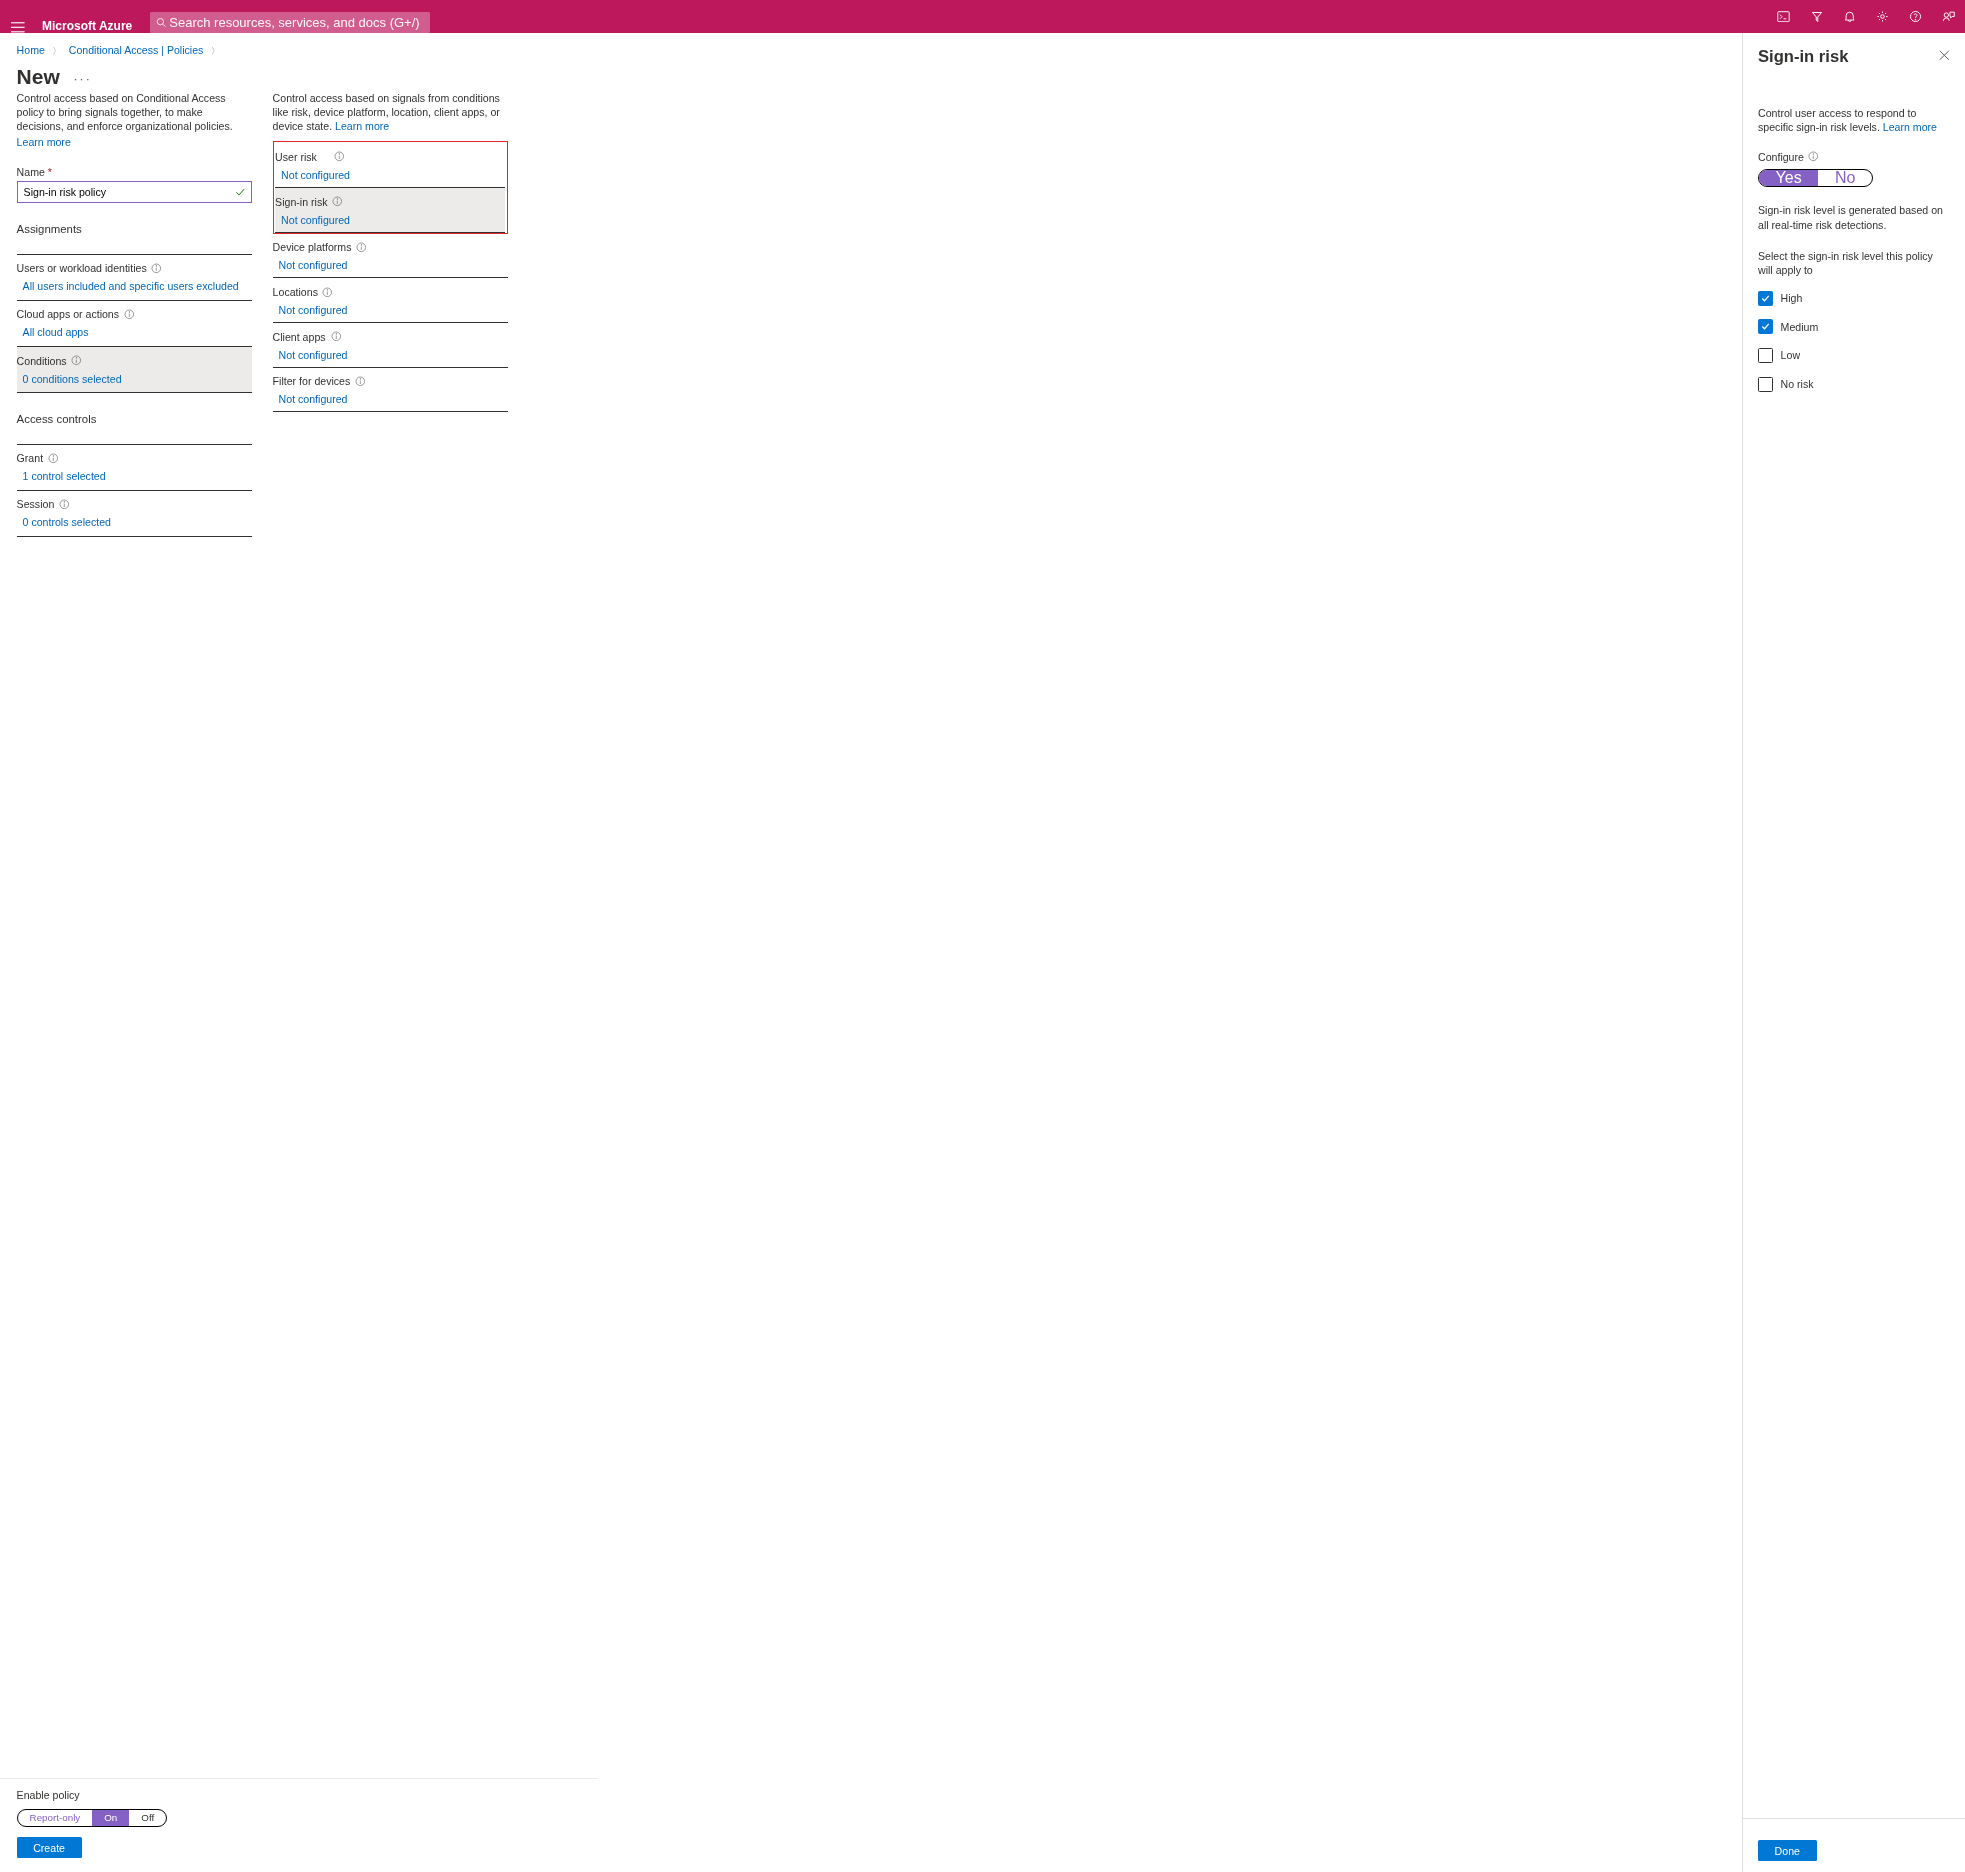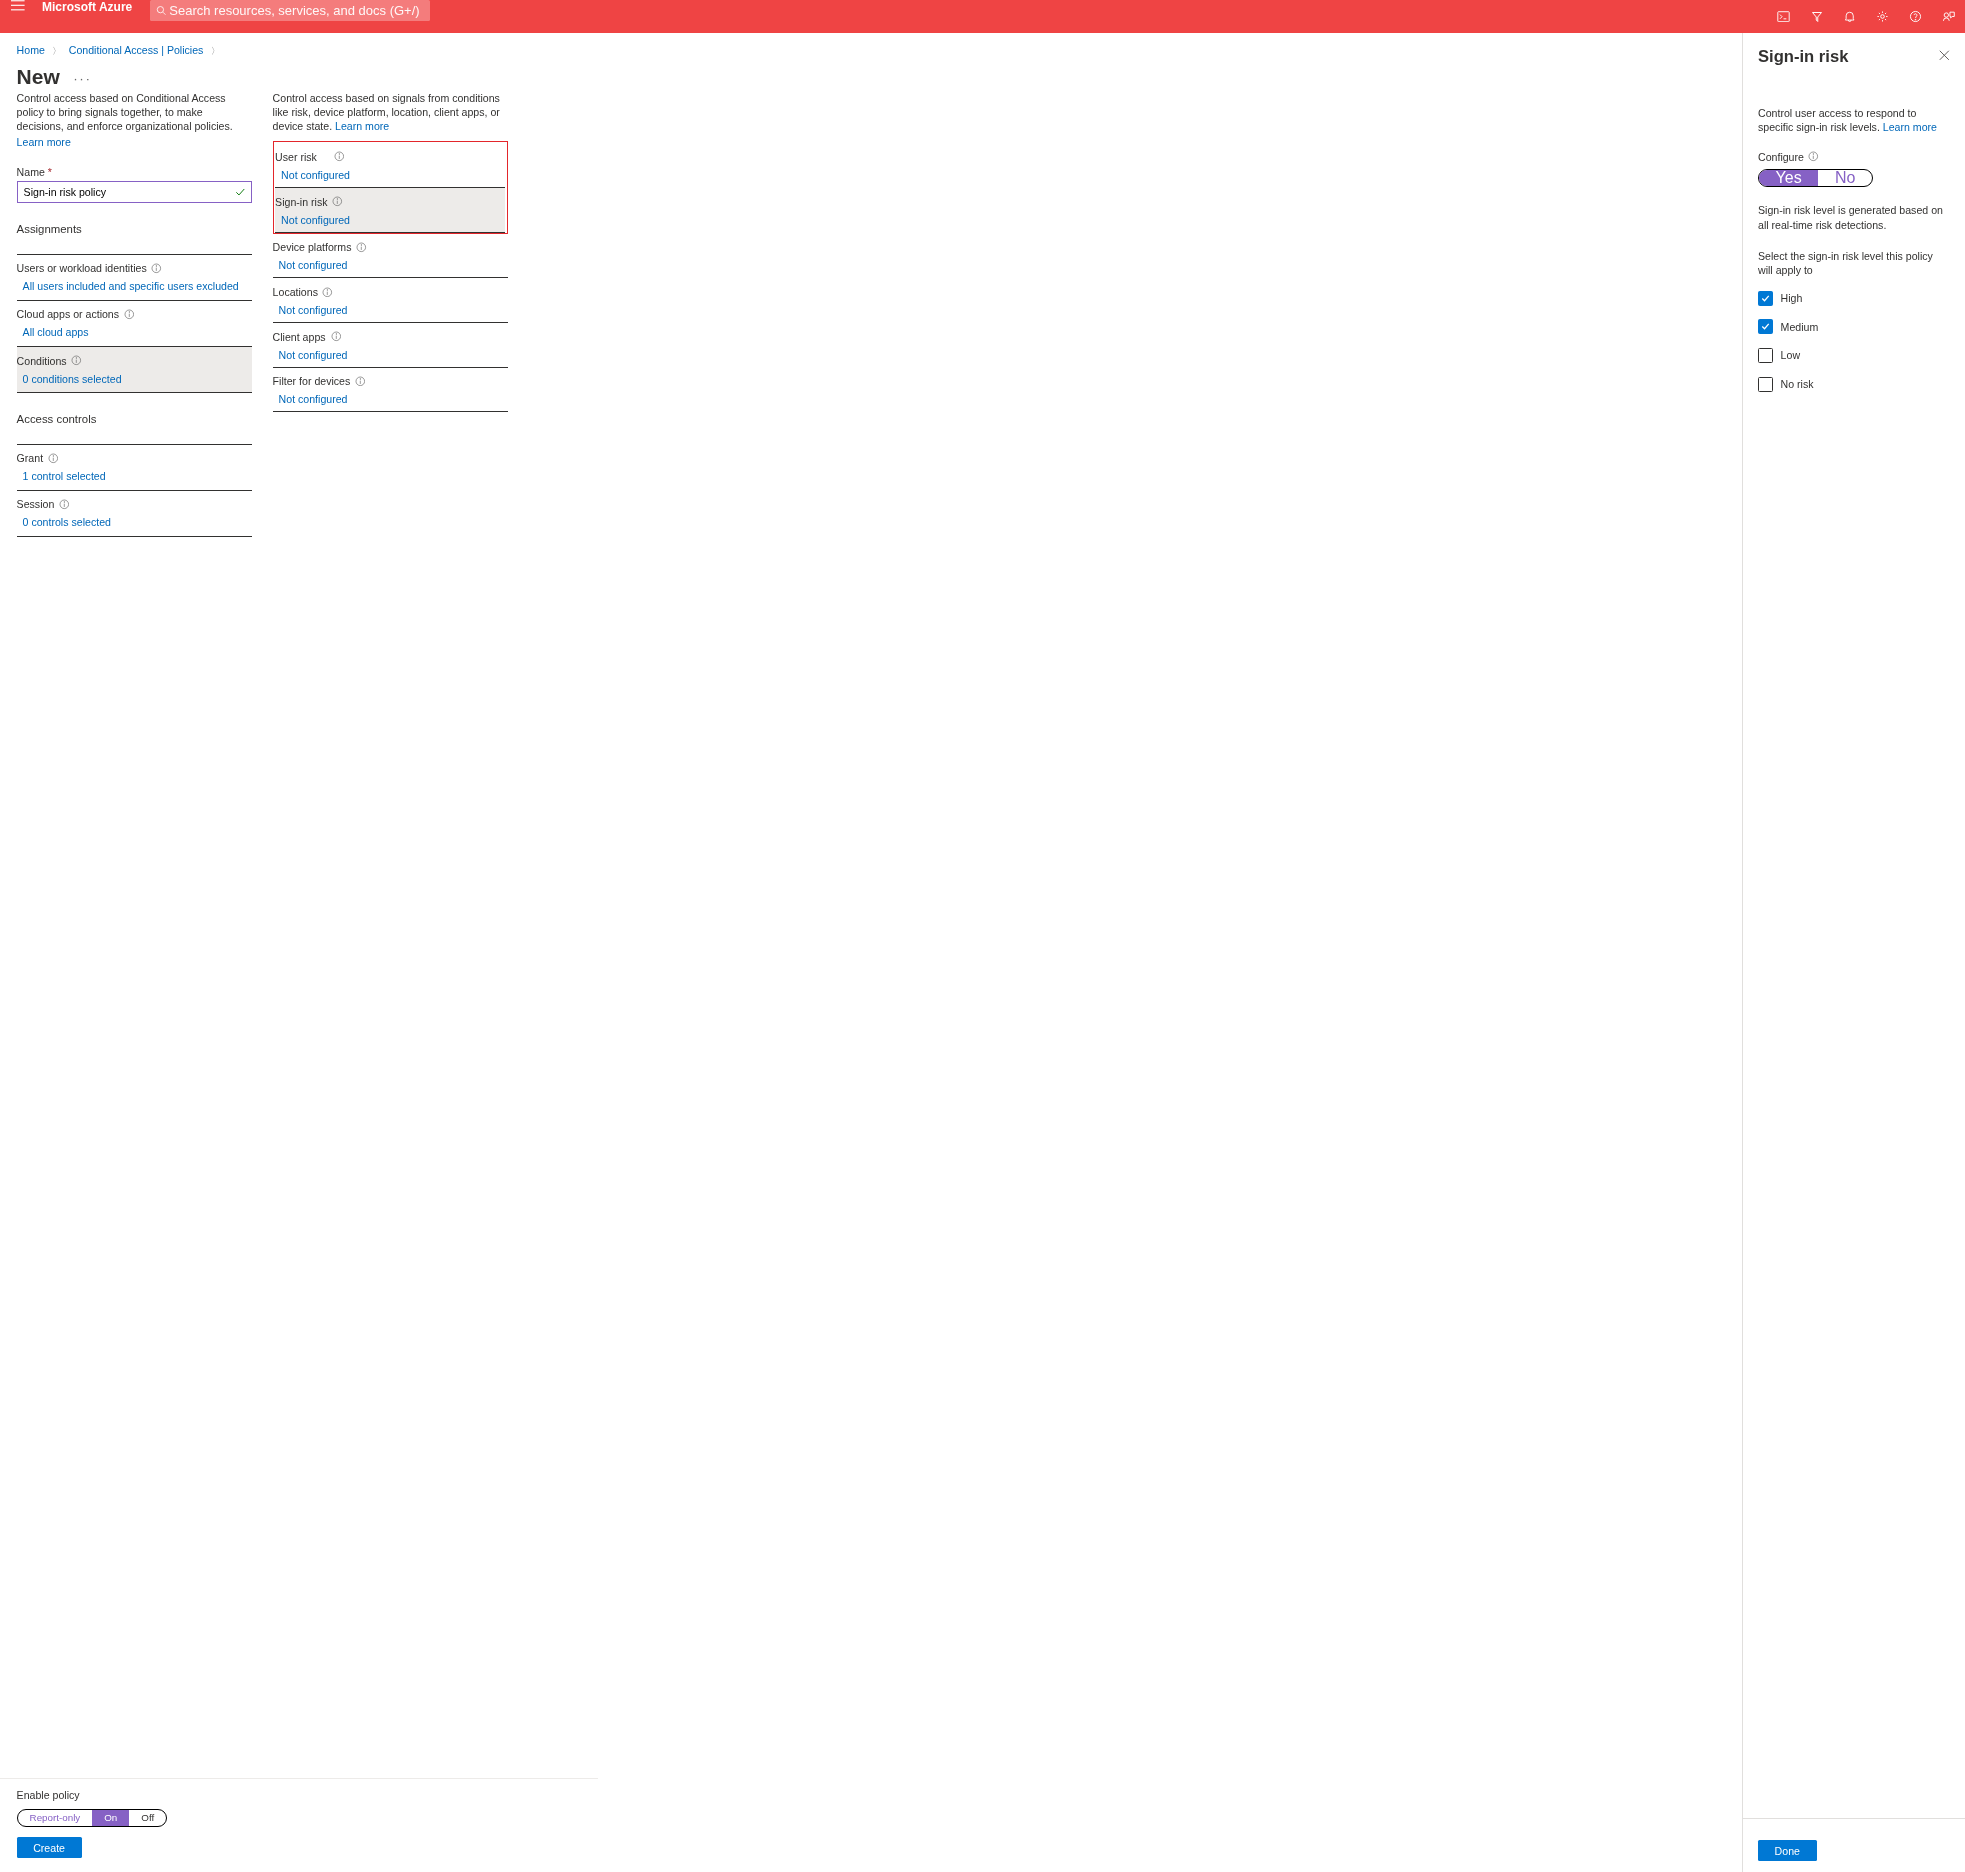--- a/index.html
+++ b/index.html
@@ -1,19 +1,19 @@
 <!DOCTYPE html>
 <html style="font-size:12px"><head>
 <meta charset="utf-8">
 <style>
 * { box-sizing: border-box; margin: 0; padding: 0; }
 body { font-family: "Segoe UI", sans-serif; font-size: 10.6px; color: #323130; background: #fff; }
 
 
-.topbar { display: flex; align-items: flex-start; background: #ef4444; height: 33px; color: #fff; }
+.topbar { display: flex; align-items: flex-end; background: #be185d; height: 33px; color: #fff; }
 .hamburger { width: 36px; display: flex; justify-content: center; cursor: pointer; }
 .brand { font-size: 12px; font-weight: 600; padding: 0 18px 0 6px; }
 .searchwrap { flex: 0 0 280px; background: rgba(255,255,255,.3); border-radius: 1.5px; display: flex; align-items: center; height: 21px; padding: 0 6px; }
 .searchwrap input { background: transparent; border: 0; color: #fff; width: 100%; outline: none; font-size: 13px; }
 .searchwrap input::placeholder { color: #fff; opacity: .95; }
 .topicons { margin-left: auto; display: flex; }
 .topicons .ticon { width: 33px; height: 33px; display: flex; align-items: center; justify-content: center; cursor: pointer; }
 .ticon svg, .hamburger svg, .searchwrap svg { stroke: #fff; }
 
 

